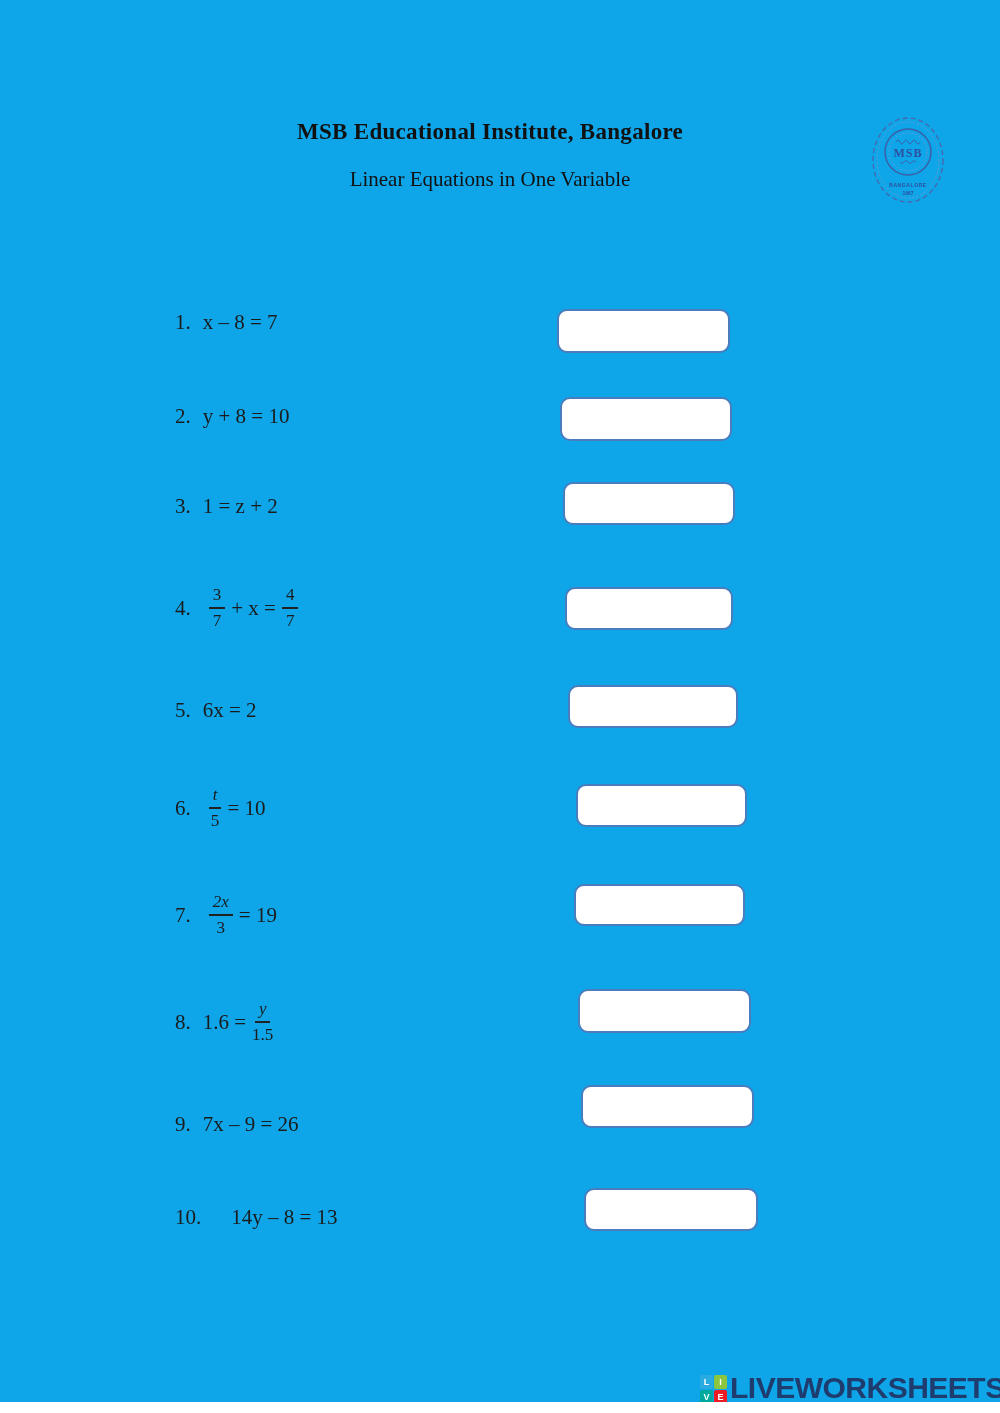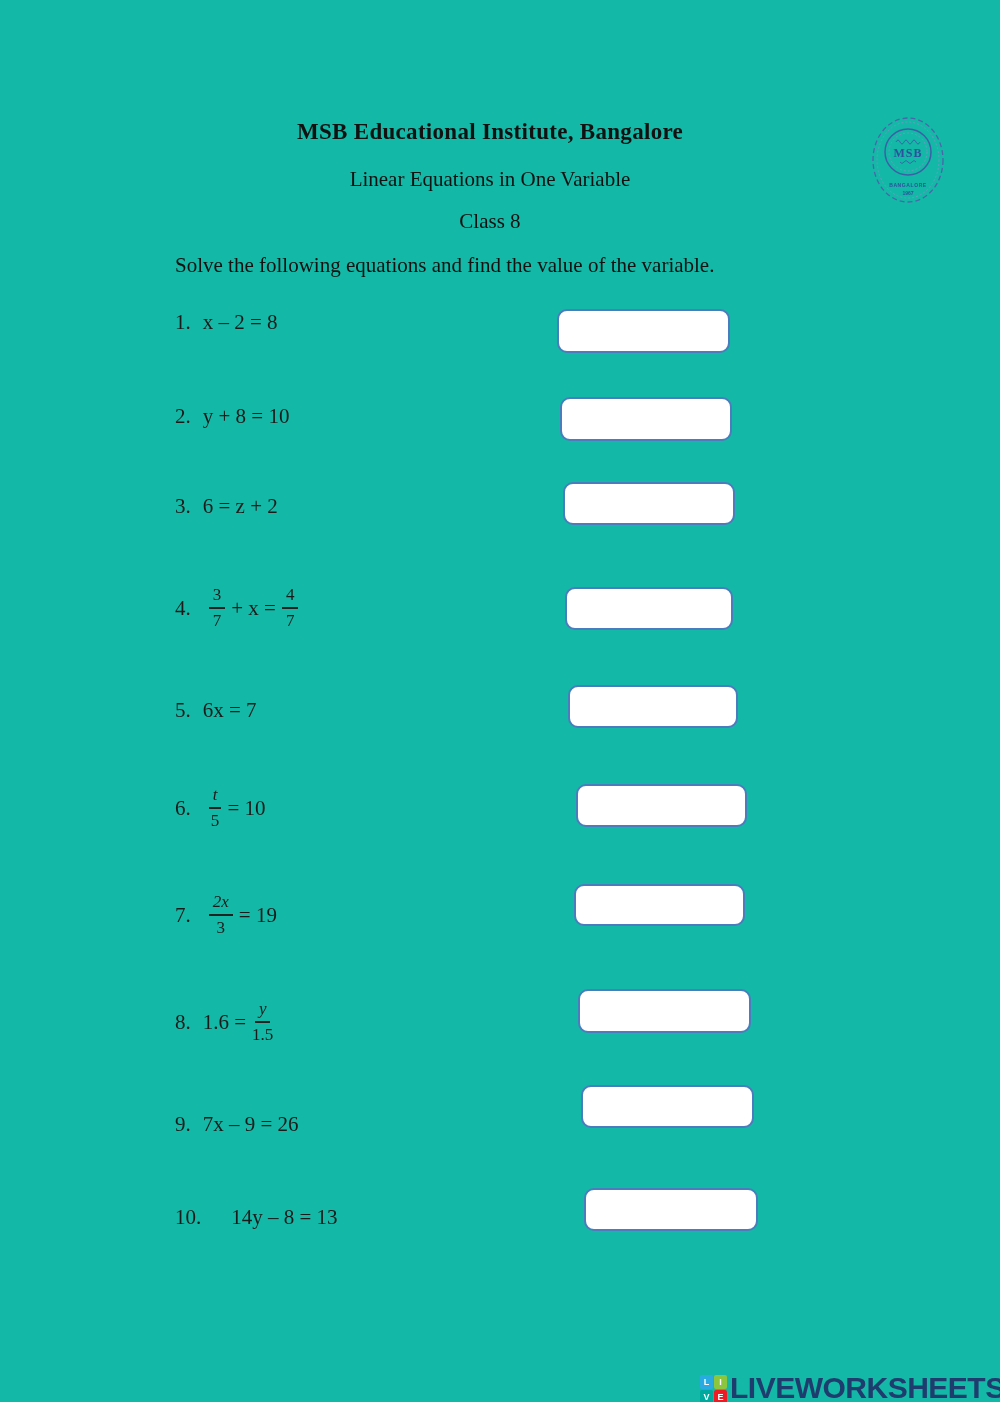--- a/index.html
+++ b/index.html
@@ -1,17 +1,17 @@
 <!DOCTYPE html>
 <html><head>
 <meta charset="utf-8">
 <style>
   * { margin:0; padding:0; box-sizing:border-box; }
   body { background:#ffffff; font-family:"Liberation Serif", serif; }
-  .page { position:relative; width:1000px; height:1402px; background:#14b8a6; overflow:hidden; }
+  .page { position:relative; width:1000px; height:1402px; background:#0ea5e9; overflow:hidden; }
 
   
   .title    { position:absolute; top:119px; left:0; width:980px; text-align:center;
               font-size:23px; font-weight:bold; color:#111; letter-spacing:.3px; }
   .subtitle { position:absolute; top:167px; left:0; width:980px; text-align:center;
               font-size:21px; color:#111; }
   .grade    { position:absolute; top:209px; left:0; width:980px; text-align:center;
               font-size:21px; color:#111; }
   .instruction { position:absolute; top:253px; left:175px; font-size:21px; color:#111; }
 
@@ -59,71 +59,69 @@
   .lw-word { font-family:"Liberation Sans", sans-serif; font-weight:bold; font-size:30px;
              letter-spacing:-0.5px; line-height:32px; }
 </style>
 </head>
 <body>
 
 <div class="page">
 
   <div class="title">MSB Educational Institute, Bangalore</div>
   <div class="subtitle">Linear Equations in One Variable</div>
-  <div class="grade">Class 8</div>
 
   <svg class="badge" viewBox="0 0 80 90">
     <ellipse cx="40" cy="44" rx="35" ry="42" fill="none" stroke="#4a66ab" stroke-width="1.3" stroke-dasharray="5 3"></ellipse>
     <ellipse cx="40" cy="44" rx="31" ry="38" fill="none" stroke="#7f95c9" stroke-width="0.8" stroke-dasharray="2 2"></ellipse>
     <circle cx="40" cy="36" r="23" fill="none" stroke="#3d5fa8" stroke-width="1.5"></circle>
     <circle cx="40" cy="36" r="19" fill="none" stroke="#7f95c9" stroke-width="0.8" stroke-dasharray="2 2"></circle>
     <path d="M28 26 q2 -4 4 0 t4 0 t4 0 t4 0 t4 0 t4 0" fill="none" stroke="#3d5fa8" stroke-width="0.9"></path>
     <text x="40" y="41" text-anchor="middle" font-family="Liberation Serif, serif" font-weight="bold" font-size="12" letter-spacing="1" style="fill: rgb(47, 79, 158);">MSB</text>
     <path d="M32 46 q2 3 4 0 t4 0 t4 0 t4 0" fill="none" stroke="#3d5fa8" stroke-width="0.9"></path>
     <text x="40" y="71" text-anchor="middle" font-family="Liberation Sans, sans-serif" font-weight="bold" font-size="5" letter-spacing="0.6" style="fill: rgb(47, 79, 158);">BANGALORE</text>
     <text x="40" y="79" text-anchor="middle" font-family="Liberation Sans, sans-serif" font-weight="bold" font-size="5" style="fill: rgb(47, 79, 158);">1967</text>
   </svg>
 
-  <div class="instruction">Solve the following equations and find the value of the variable.</div>
 
   <div class="eq q1">
     <span class="qnum">1.</span>
-    <span>x – 2 = 8</span>
+    <span>x – 8 = 7</span>
   </div>
   <input class="abox b1" type="text" value="" style="border-color: rgb(74, 124, 190);">
 
   <div class="eq q2">
     <span class="qnum">2.</span>
     <span>y + 8 = 10</span>
   </div>
   <input class="abox b2" type="text" value="" style="border-color: rgb(74, 124, 190);">
 
   <div class="eq q3">
     <span class="qnum">3.</span>
-    <span>6 = z + 2</span>
+    <span>1 = z + 2</span>
   </div>
   <input class="abox b3" type="text" value="" style="border-color: rgb(74, 124, 190);">
 
   <div class="eq q4">
     <span class="qnum">4.</span>
     <span class="frac">
       <span class="fnum">3</span>
       <span class="fden">7</span>
     </span>
     <span>+ x =</span>
     <span class="frac">
       <span class="fnum">4</span>
       <span class="fden">7</span>
     </span>
   </div>
   <input class="abox b4" type="text" value="" style="border-color: rgb(74, 124, 190);">
 
   <div class="eq q5">
     <span class="qnum">5.</span>
-    <span>6x = 7</span>
+    <span>6x = 2</span>
   </div>
   <input class="abox b5" type="text" value="" style="border-color: rgb(74, 124, 190);">
 
   <div class="eq q6">
     <span class="qnum">6.</span>
     <span class="frac">
       <span class="fnum it">t</span>
       <span class="fden">5</span>
     </span>
     <span>= 10</span>

